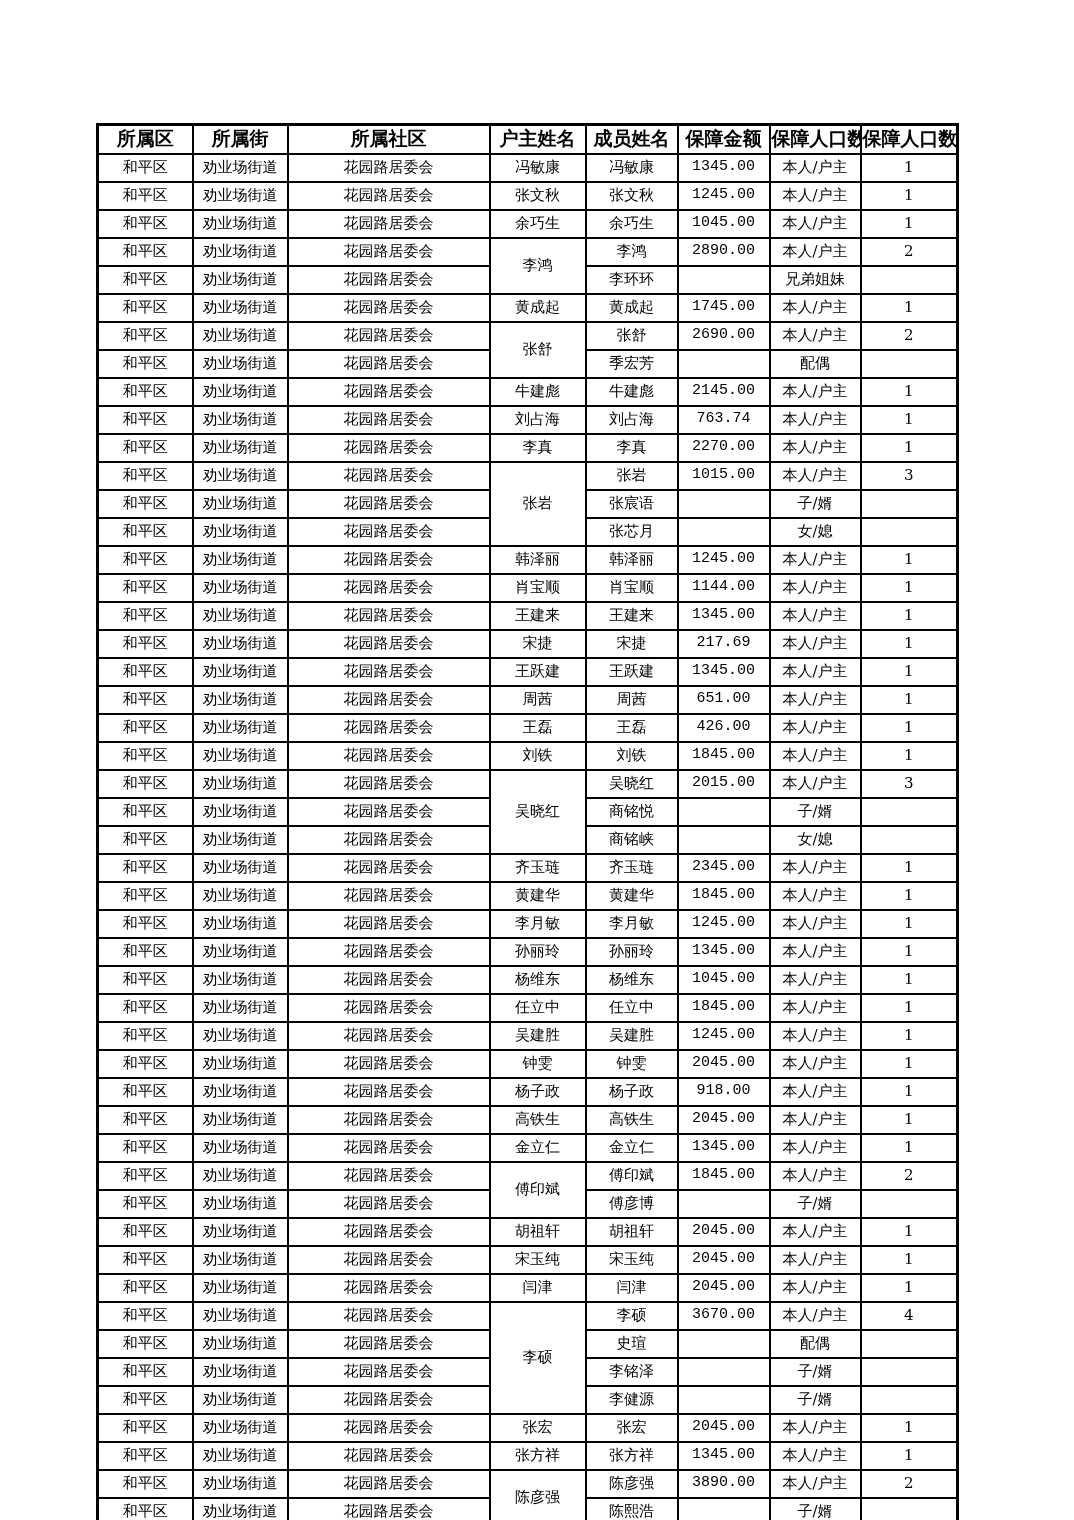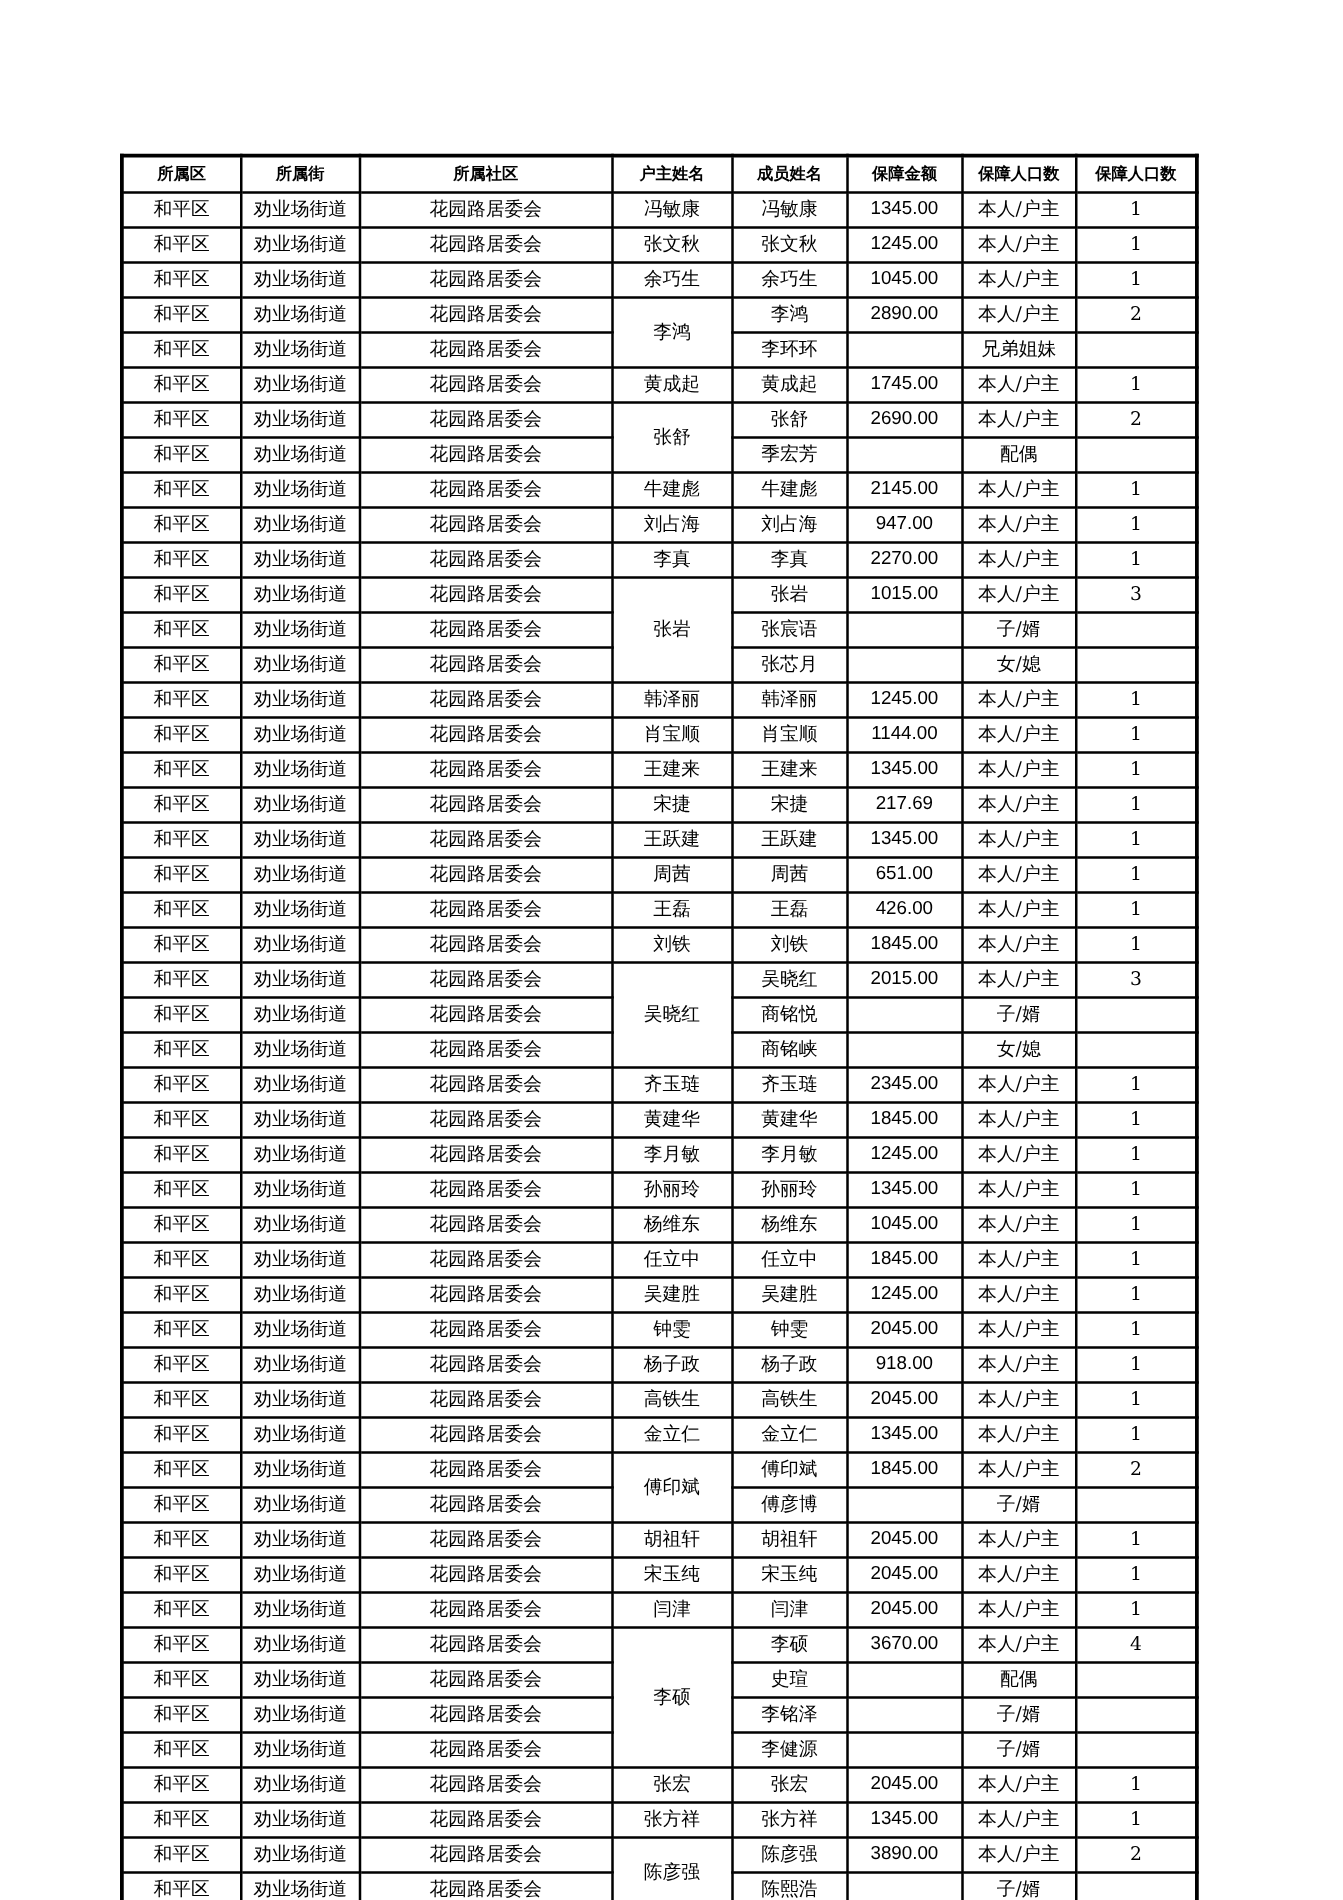--- a/index.html
+++ b/index.html
@@ -30,23 +30,23 @@
     line-height: 1.1;
     overflow: hidden;
     white-space: nowrap;
     padding: 0 1px;
   }
   table.benefits thead tr { height: 29px; }
   table.benefits tbody tr { height: 28px; }
   table.benefits th {
     font-family: "Liberation Sans", "DejaVu Sans", sans-serif;
     font-weight: bold;
-    font-size: 13px;
+    font-size: 19px;
   }
-  td.cell-amount { font-family: Liberation Sans, sans-serif; }
+  td.cell-amount { font-family: Liberation Mono, monospace; }
 </style>
 </head>
 <body>
 
 <div class="page">
   <table class="benefits">
     <colgroup>
       <col style="width:95px">
       <col style="width:95px">
       <col style="width:202px">
@@ -156,21 +156,21 @@
           <td class="cell-amount">2145.00</td>
           <td class="cell-relation">本人/户主</td>
           <td class="cell-count">1</td>
         </tr>
         <tr>
           <td class="cell-district">和平区</td>
           <td class="cell-street">劝业场街道</td>
           <td class="cell-community">花园路居委会</td>
           <td class="cell-head-name">刘占海</td>
           <td class="cell-member-name">刘占海</td>
-          <td class="cell-amount">947.00</td>
+          <td class="cell-amount">763.74</td>
           <td class="cell-relation">本人/户主</td>
           <td class="cell-count">1</td>
         </tr>
         <tr>
           <td class="cell-district">和平区</td>
           <td class="cell-street">劝业场街道</td>
           <td class="cell-community">花园路居委会</td>
           <td class="cell-head-name">李真</td>
           <td class="cell-member-name">李真</td>
           <td class="cell-amount">2270.00</td>

